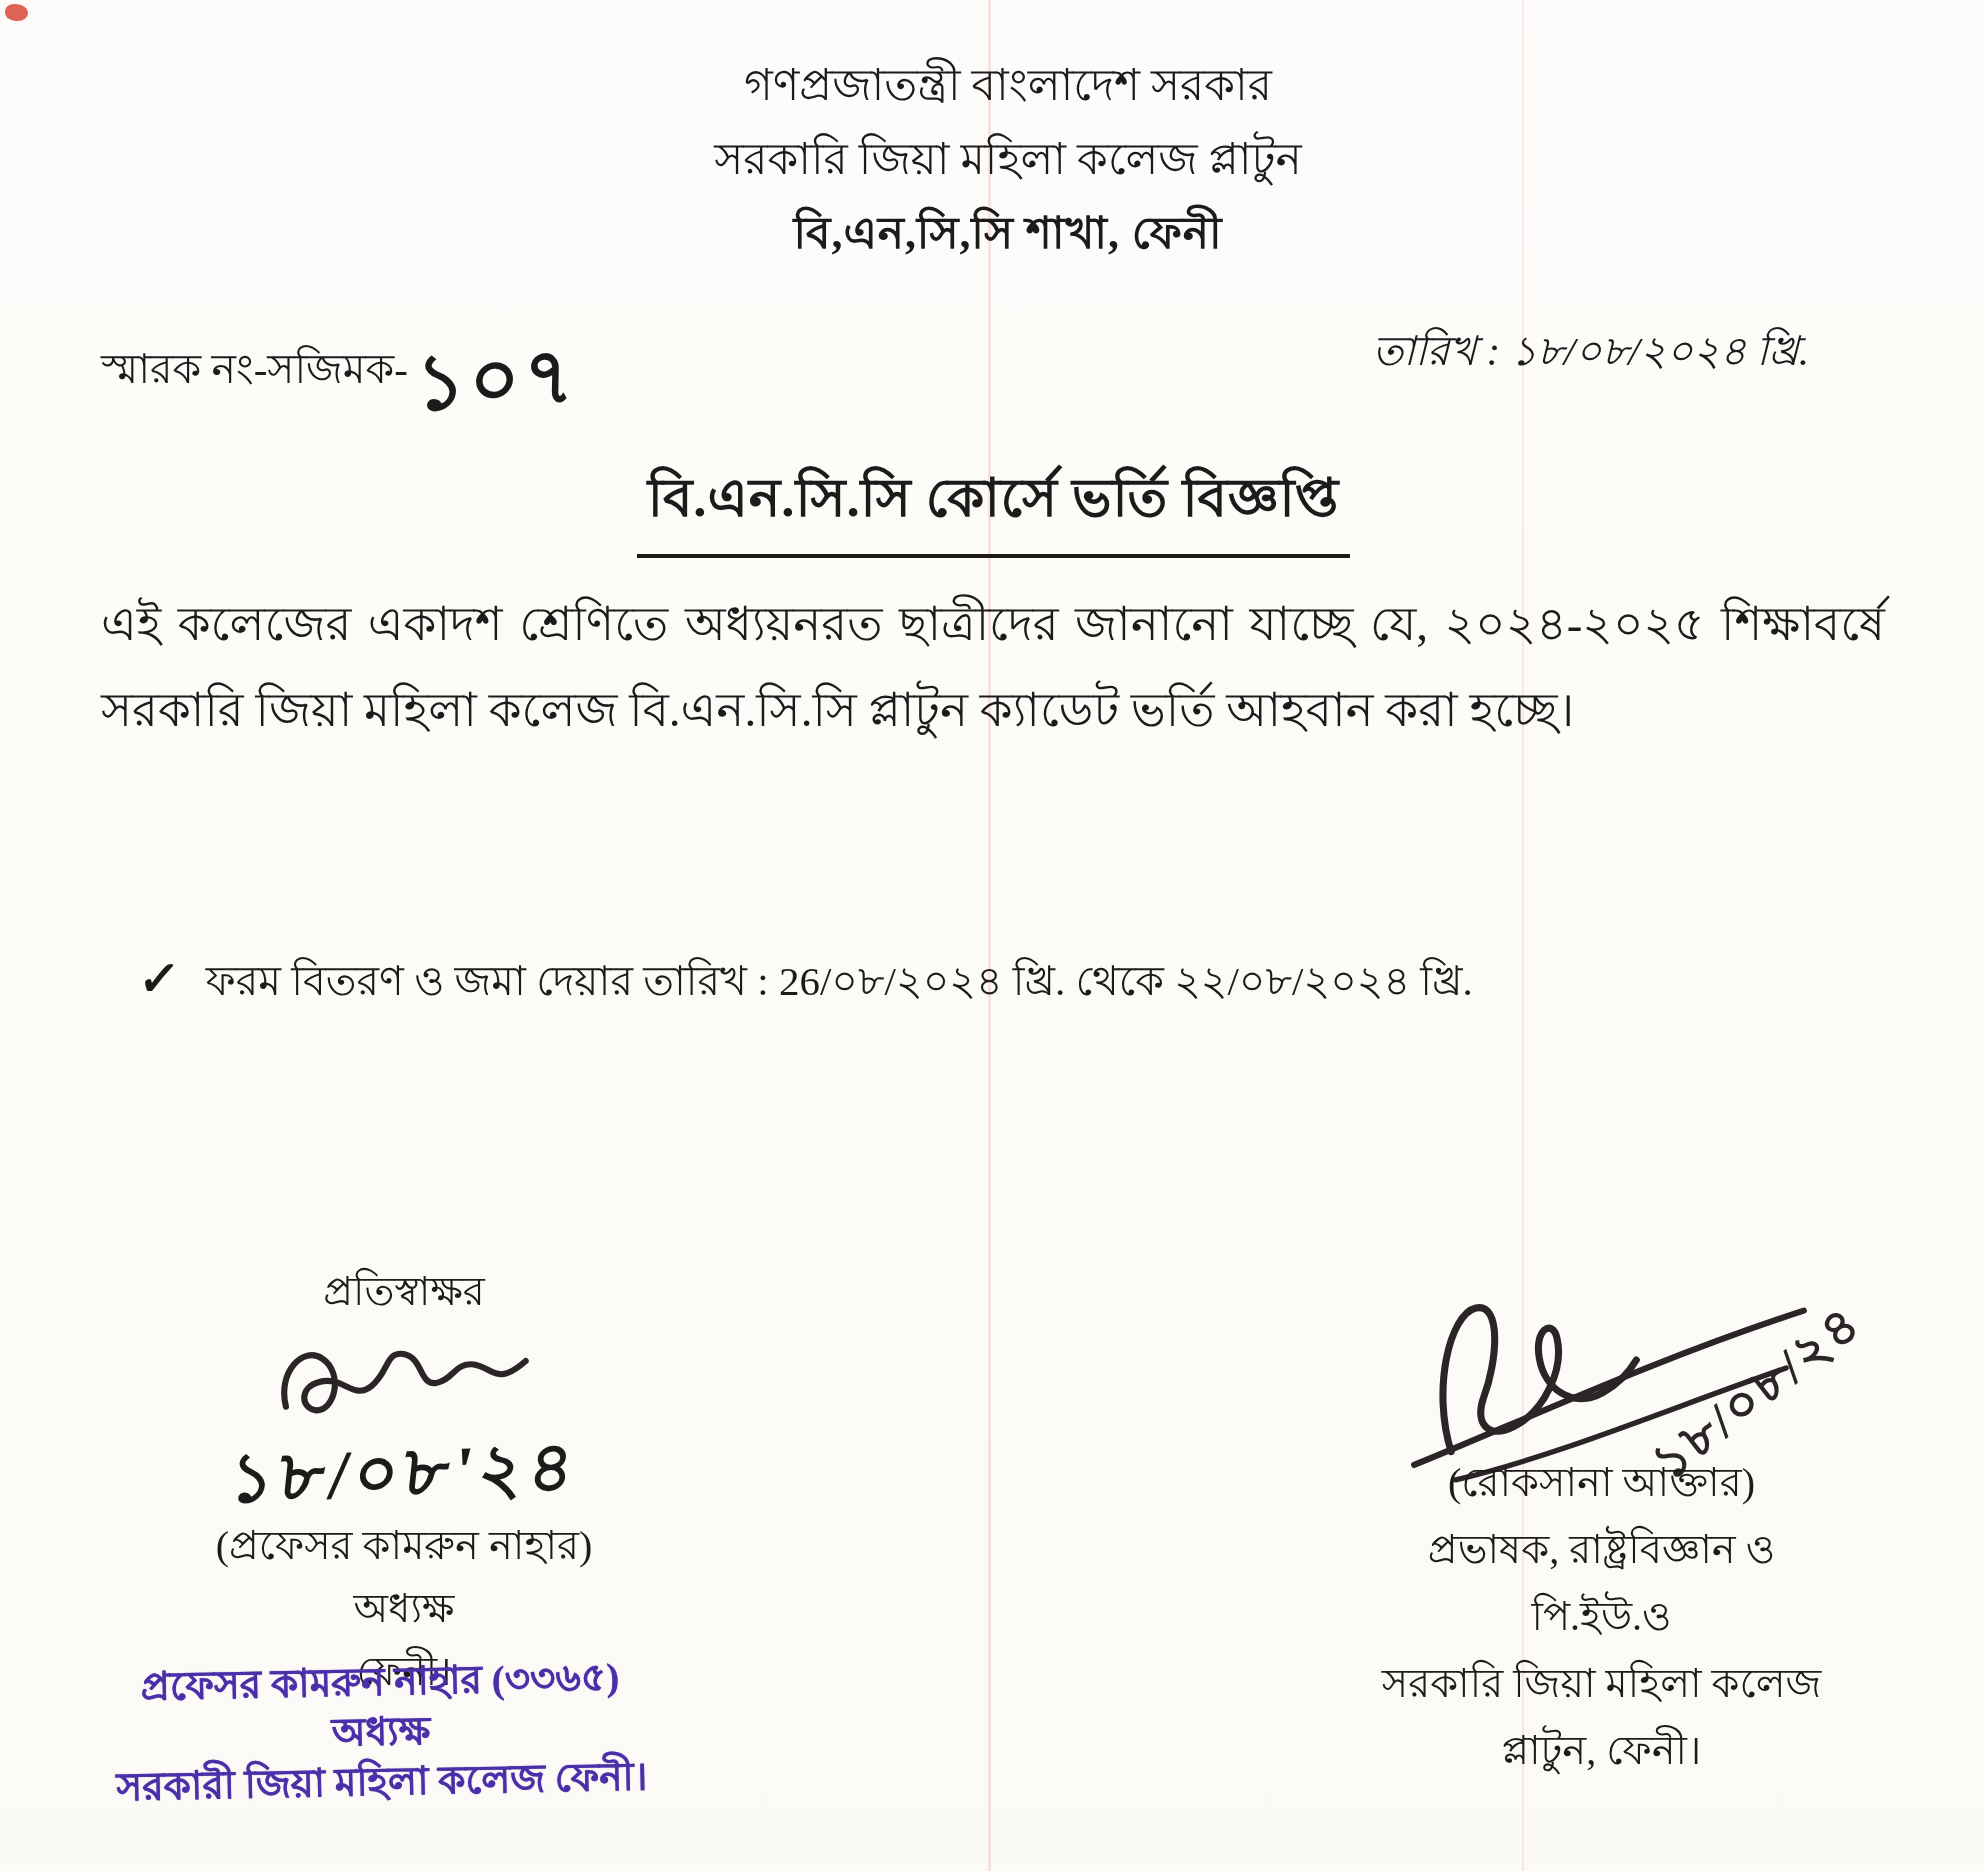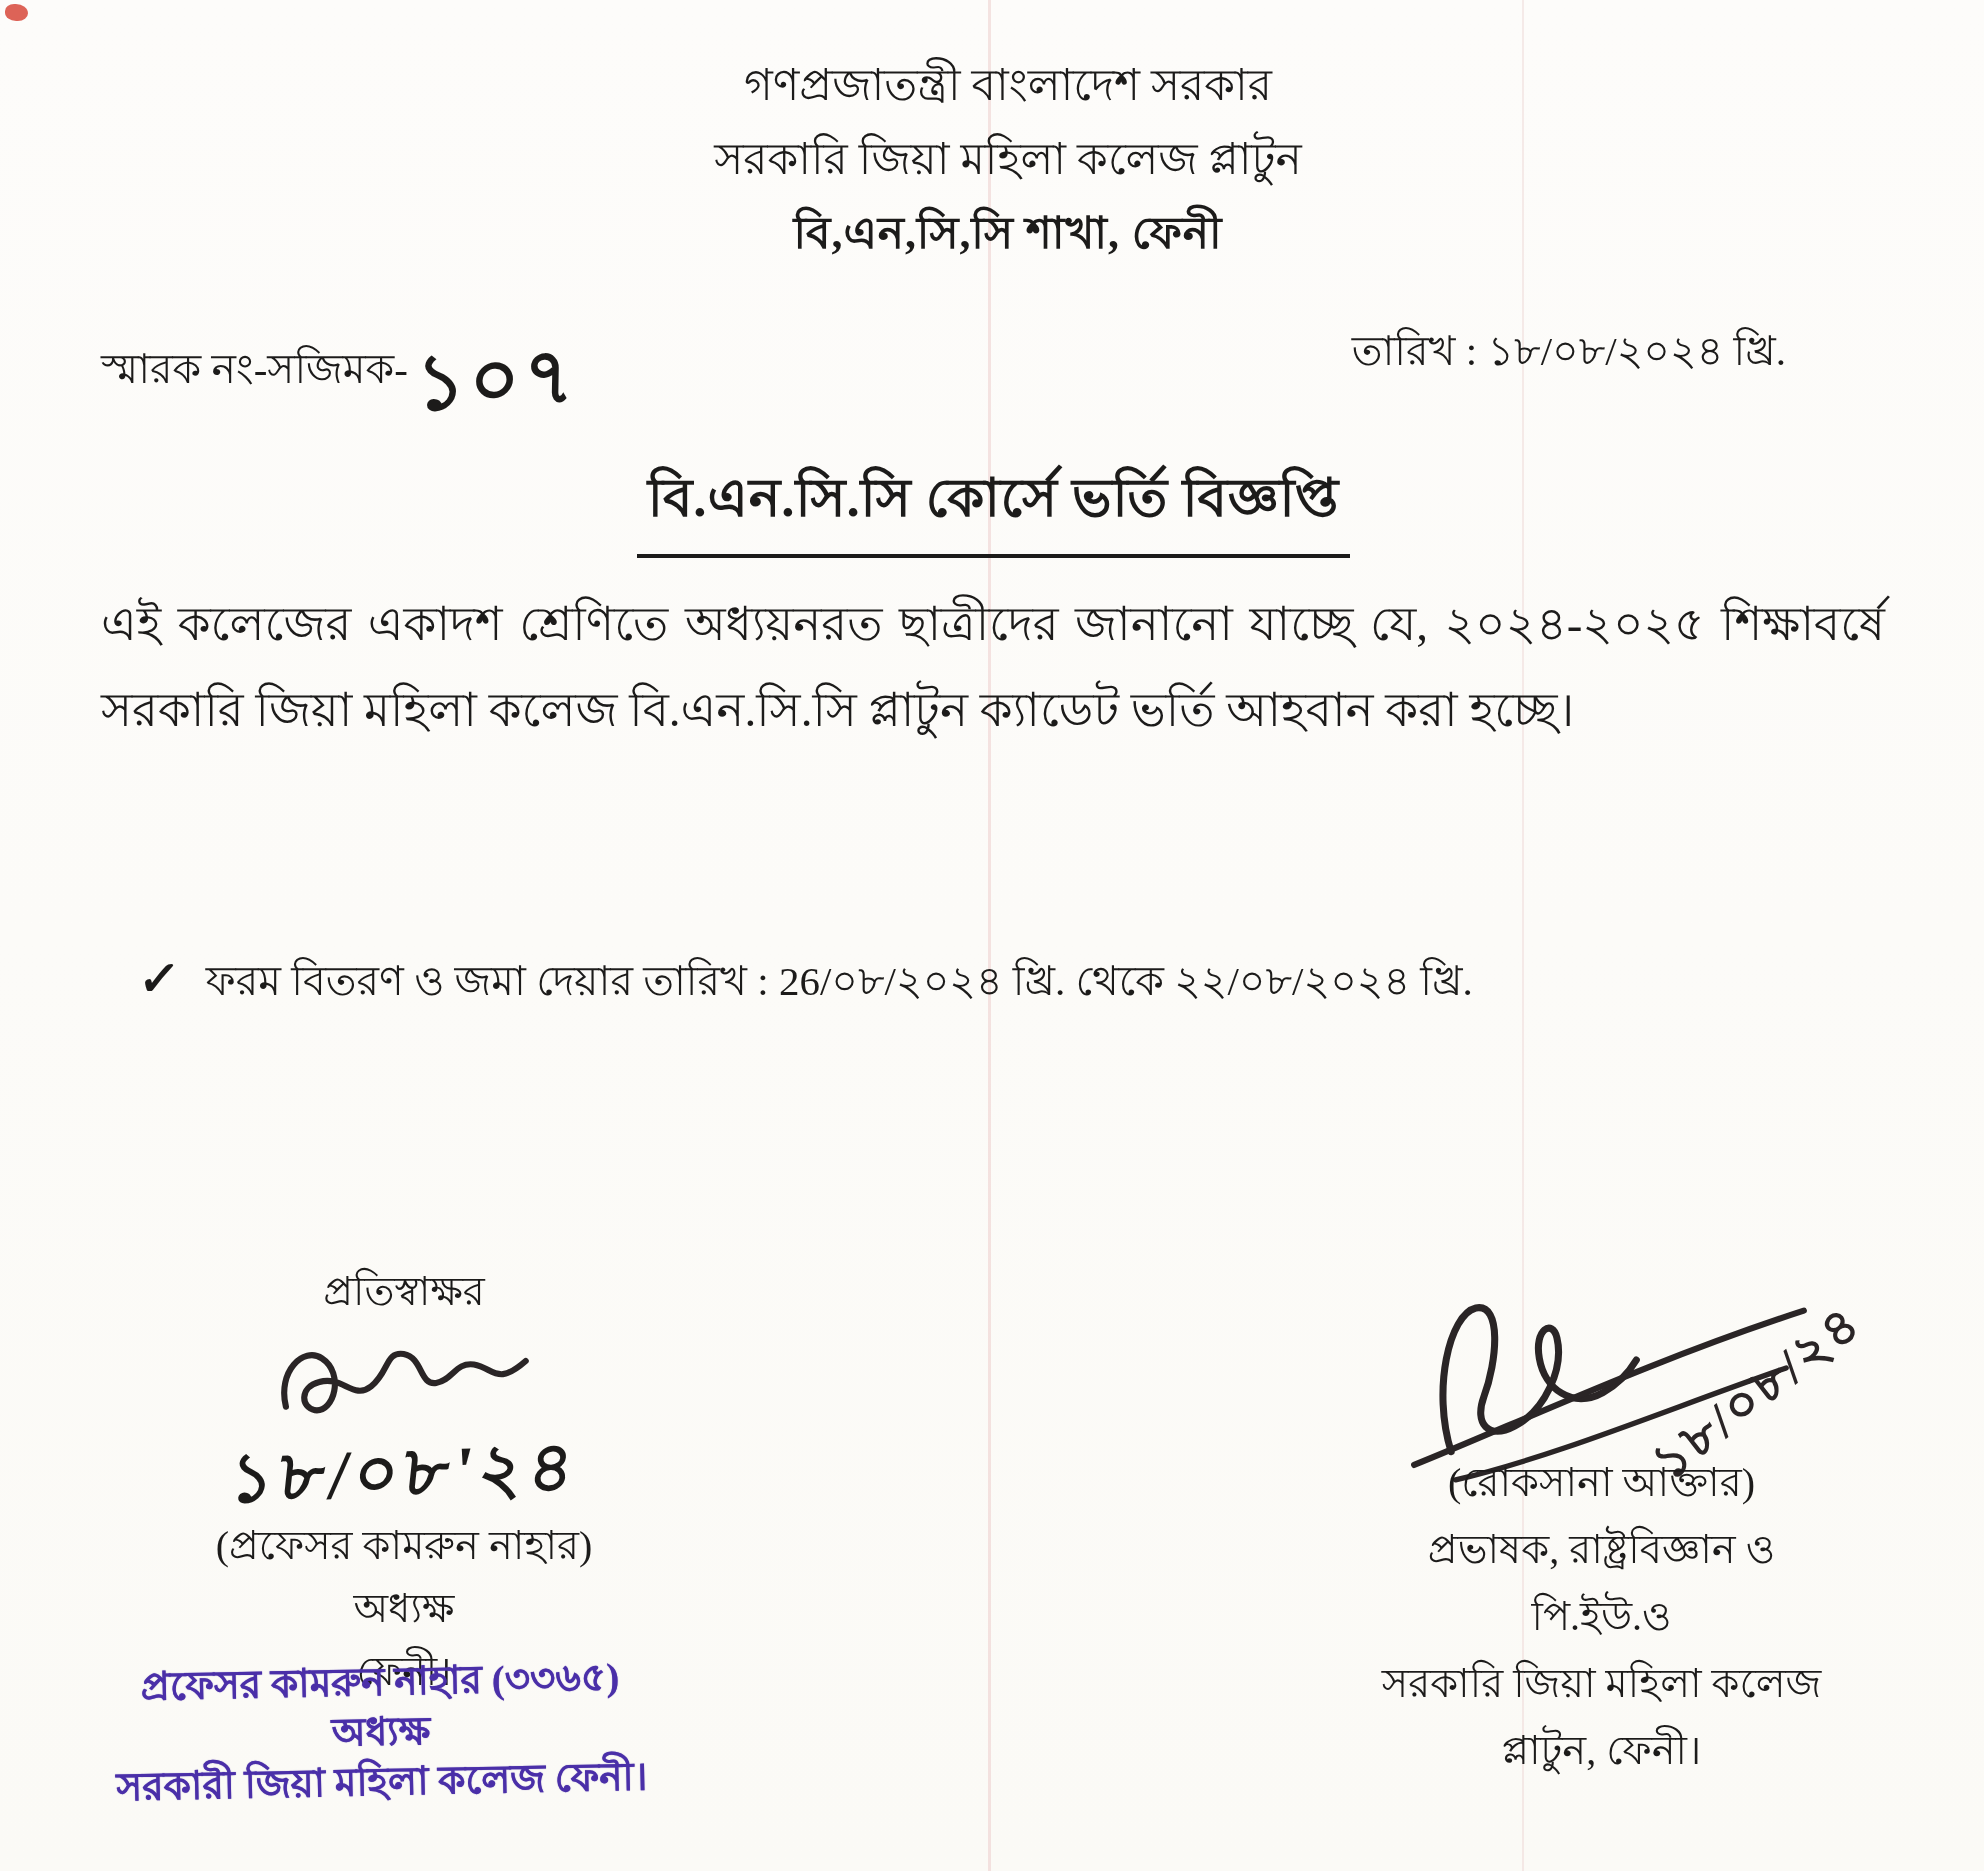--- a/index.html
+++ b/index.html
@@ -20,21 +20,21 @@
 
   .doc-header { position:absolute; top:49px; left:16px; width:100%;
     text-align:center; font-size:44px; line-height:74px; }
   .doc-header .branch { font-weight:bold; letter-spacing:0.9px; }
 
   .meta-row { position:absolute; top:319px; left:101px; right:106px;
     display:flex; justify-content:space-between; align-items:flex-start; font-size:41px; }
   .memo-line { white-space:nowrap; }
   .memo-num { display:inline-block; font-size:78px; font-weight:600;
     transform:rotate(-3deg) skewX(-4deg); vertical-align:-23px; margin-left:7px; letter-spacing:3.5px; }
-  .date-line { margin-right:92px; white-space:nowrap; }
+  .date-line { margin-right:69px; white-space:nowrap;font-style:italic; }
 
   .title-wrap { position:absolute; top:457px; left:0; width:1923px; text-align:center;padding-left:32px; }
   .notice-title { display:inline-block; margin:0; font-size:53px; font-weight:bold;
     border-bottom:4.4px solid #1c1b1a; padding:0 10.6px 8.8px; letter-spacing:0.9px; }
 
   .body-text { position:absolute; top:581px; left:101px; width:1784px;
     font-size:47px; line-height:86px; text-align:justify; }
   .body-text p { margin:0; }
 
   .bullet-line { position:absolute; top:949px; left:139px; font-size:41px;

